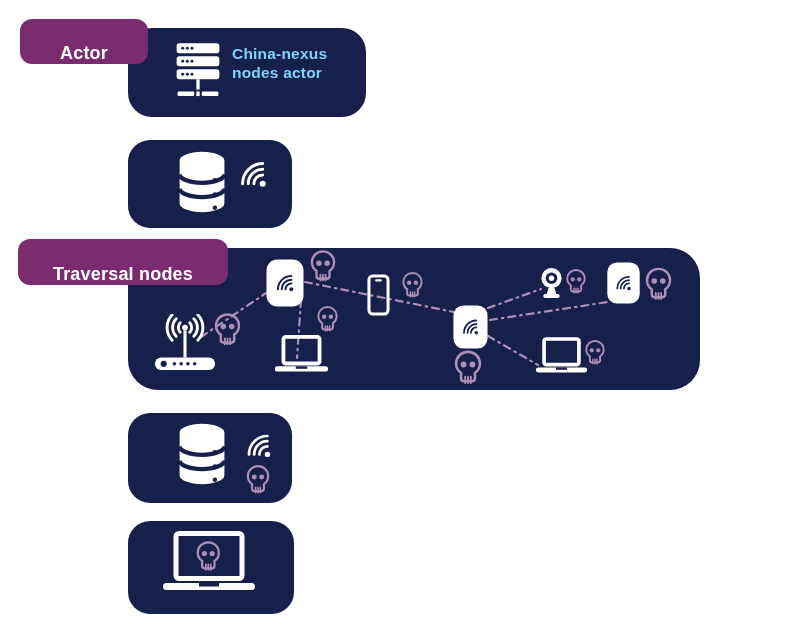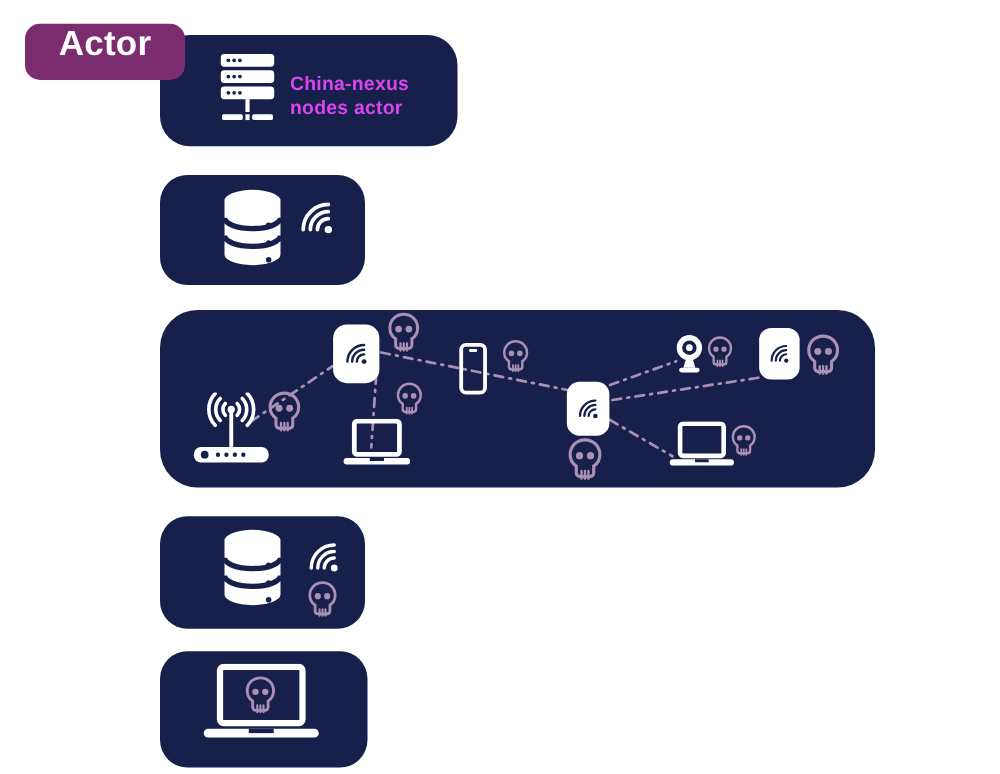--- a/index.html
+++ b/index.html
@@ -6,30 +6,30 @@
     --navy:#17204B; --purple:#7B2C6F; --lavender:#AC8FB5; --background:#FFFFFF;
   }
   html,body{margin:0;padding:0;background:#fff;}
   .stage{
     position:relative;width:800px;height:619px;overflow:hidden;
     background:var(--background,#fff);
     font-family:"Liberation Sans",sans-serif;
   }
   .tag{
     position:absolute;z-index:3;background:var(--purple);
-    color:#fff;font-weight:700;font-size:28px;letter-spacing:.2px;
-    border-radius:12px;display:flex;align-items:flex-start;justify-content:center;
+    color:#fff;font-weight:700;font-size:18px;letter-spacing:.2px;
+    border-radius:12px;display:flex;align-items:flex-end;justify-content:center;
   }
   .panel{
     position:absolute;z-index:1;background:var(--navy);
   }
   .panel .abs{position:absolute;}
   .actor-text{
-    position:absolute;left:104px;top:4px;height:100%;display:flex;
-    flex-direction:column;justify-content:center;color:#d946ef;
+    position:absolute;left:104px;top:16px;height:100%;display:flex;
+    flex-direction:column;color:#7dd3fc;
     font-weight:700;font-size:15.5px;line-height:19px;letter-spacing:.2px;
   }
   .skull{color:var(--lavender);}
   .wifi-white{color:#fff;}
   svg{display:block;}
   .lines path{
     stroke:var(--lavender);stroke-width:2.2;fill:none;
     stroke-dasharray:7 5 1.5 5;stroke-linecap:round;
   }
 </style>
@@ -105,20 +105,23 @@
 
   <div class="panel" style="left:128px;top:140px;width:164px;height:88px;border-radius:22px;">
     <svg class="abs" style="left:48px;top:11px;" width="52" height="62" viewBox="0 0 60 72">
         <use href="#def-db"></use>
       </svg>
     <svg class="abs wifi-white" style="left:108px;top:17px;" width="35" height="35" viewBox="0 0 40 40">
         <use href="#def-wifi"></use>
       </svg>
   </div>
 
+  <div class="tag" style="left:18px;top:239px;width:210px;height:46px;">
+    <span>Traversal nodes</span>
+  </div>
   <div class="panel" style="left:128px;top:248px;width:572px;height:142px;border-radius:30px;">
 
     <svg class="abs lines" style="left:0;top:0;" width="572" height="142" viewBox="0 0 572 142">
       <path d="M73 89 L138 45"></path>
       <path d="M177 34 L326 64"></path>
       <path d="M173 52 L169 110"></path>
       <path d="M360 60 L413 41"></path>
       <path d="M362 72 L480 54"></path>
       <path d="M360 88 L410 117"></path>
     </svg>

